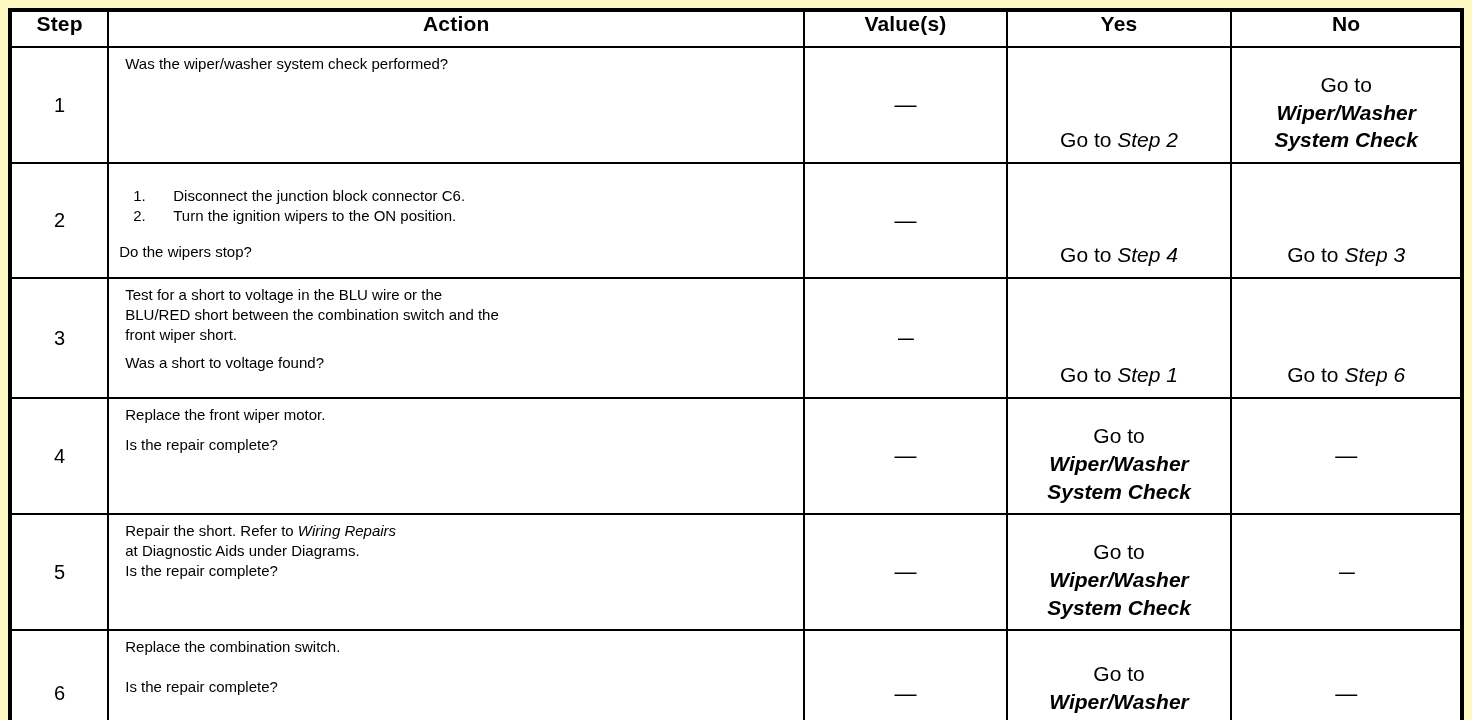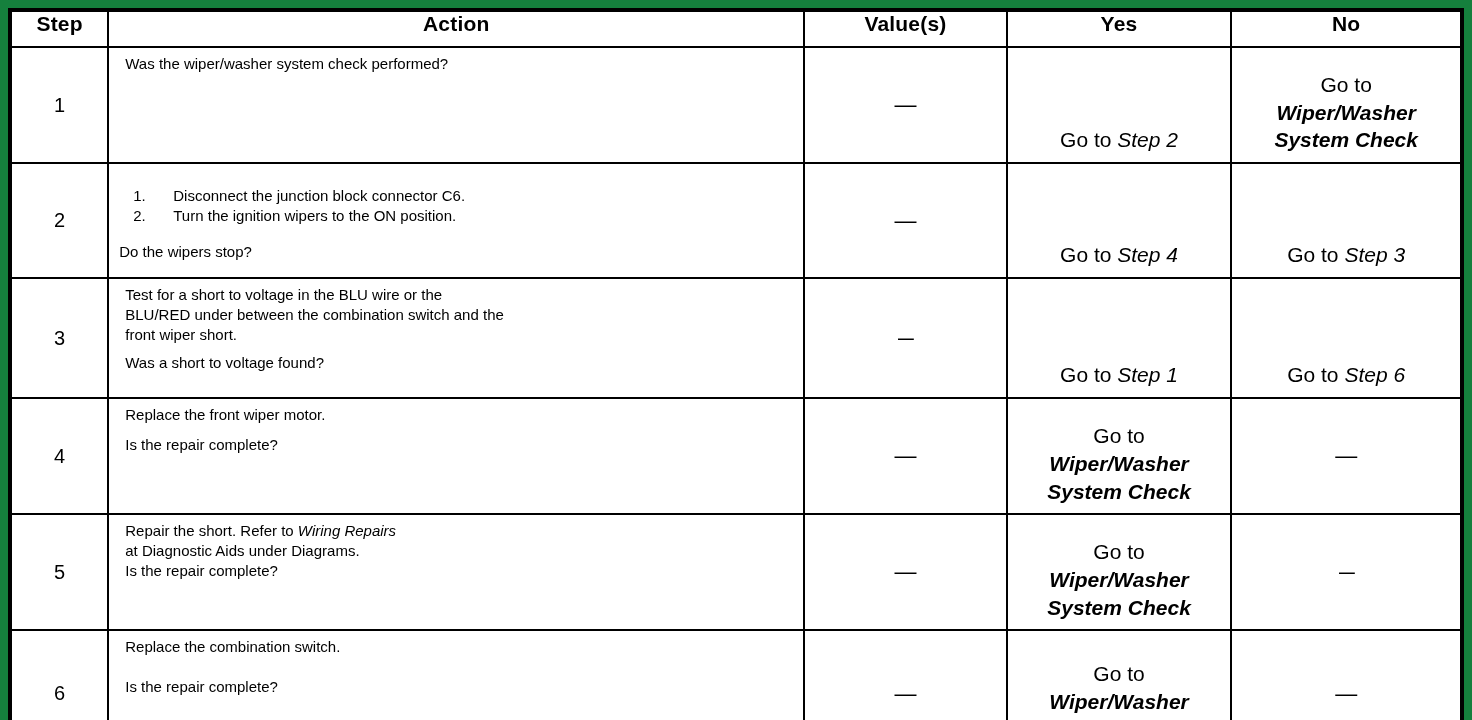--- a/index.html
+++ b/index.html
@@ -13,21 +13,21 @@
     height: 720px;
     font-family: "Liberation Sans", sans-serif;
     color: #000000;
     overflow: hidden;
   }
 
   .page {
     position: relative;
     width: 1472px;
     height: 720px;
-    background: #15803d;
+    background: #fef9c3;
   }
 
   
   .diag-table {
     position: absolute;
     left: 8px;
     top: 8px;
     width: 1456px;           
     border-collapse: collapse;
     table-layout: fixed;
@@ -196,21 +196,21 @@
             <span>Go to</span>
             <span class="dest-plain">Step 3</span>
           </div>
         </td>
       </tr>
 
       <tr style="height:120px">
         <td class="step-cell">3</td>
         <td class="action-cell">
           <div class="action-line">Test for a short to voltage in the BLU wire or the</div>
-          <div class="action-line">BLU/RED under between the combination switch and the</div>
+          <div class="action-line">BLU/RED short between the combination switch and the</div>
           <div class="action-line">front wiper short.</div>
           <div class="action-line gap-before">Was a short to voltage found?</div>
         </td>
         <td class="value-cell">
           <span class="dash short">—</span>
         </td>
         <td class="branch-cell bottom">
           <div class="goto-line">
             <span>Go to</span>
             <span class="dest-plain">Step  1</span>

